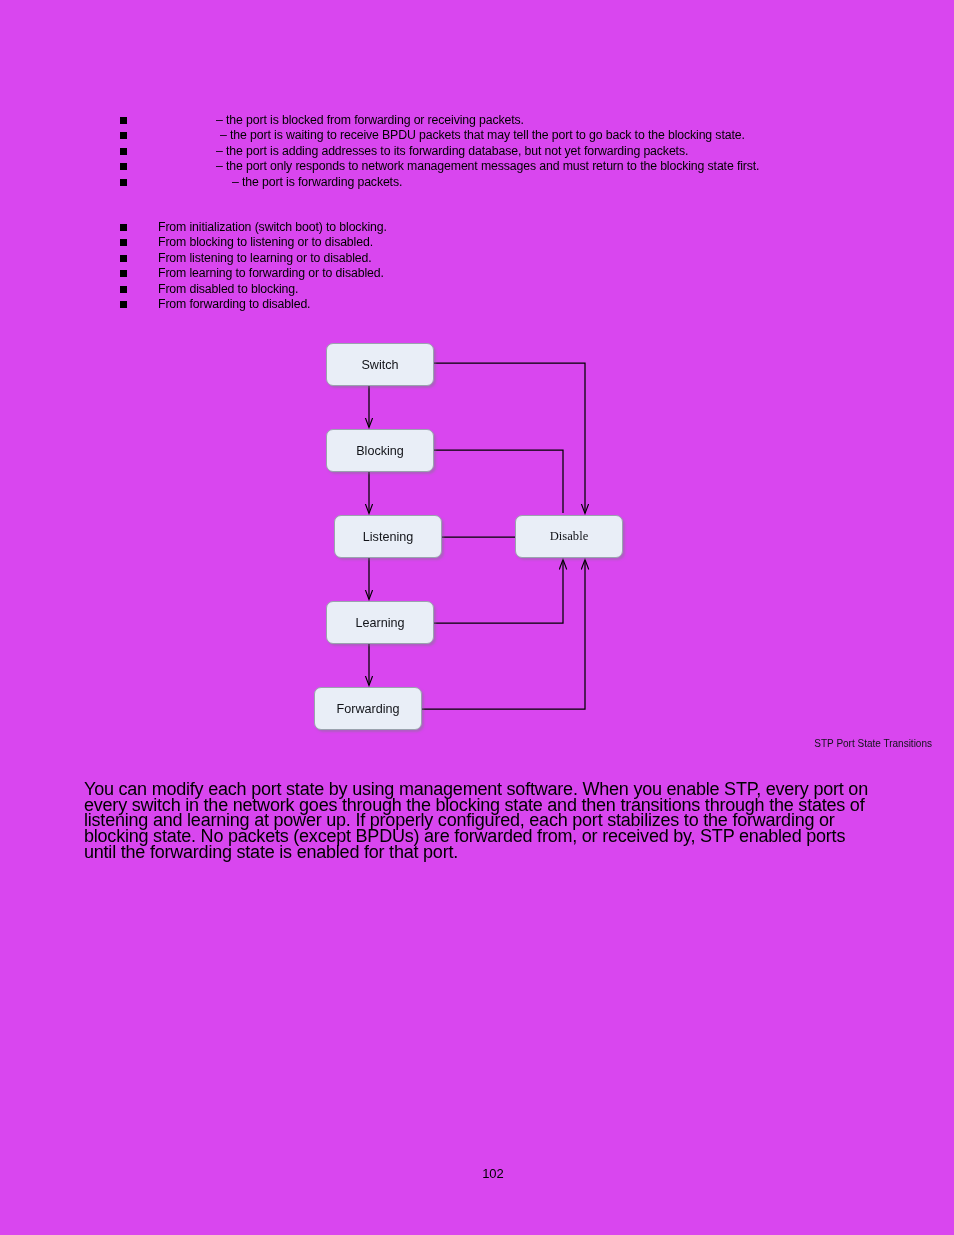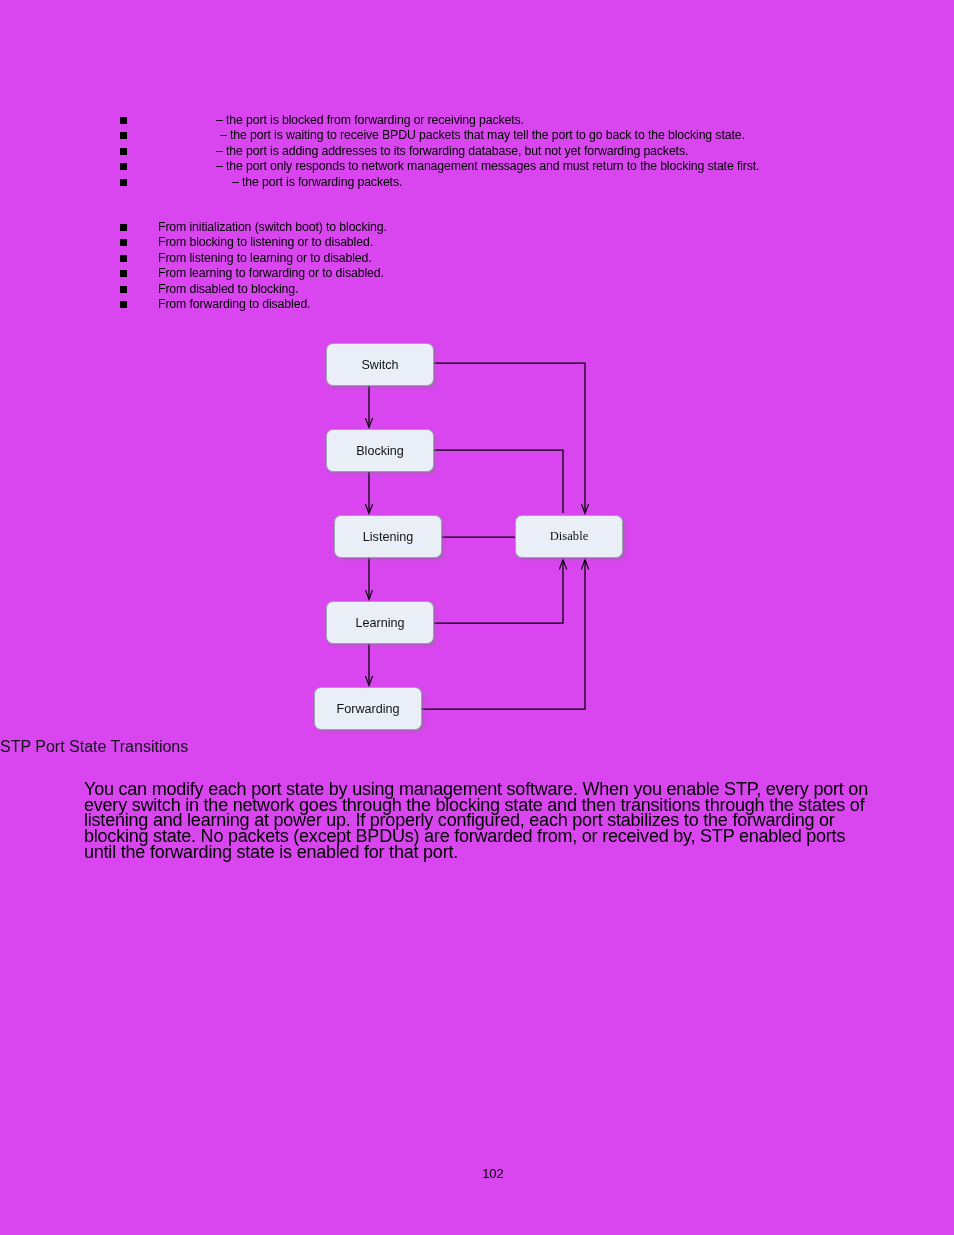--- a/index.html
+++ b/index.html
@@ -81,22 +81,22 @@
     align-items: center;
     justify-content: center;
     font-size: 12.6px;
     color: #111318;
   }
   .fig-caption {
     position: absolute;
     left: 0;
     top: 408px;
     width: 932px;
-    text-align: left;
-    font-size: 16px;
+    text-align: right;
+    font-size: 10px;
     color: #111318;
   }
 
   
   #body-paragraph {
     position: absolute;
     left: 84px;
     top: 782px;
     width: 790px;
     font-size: 18px;

